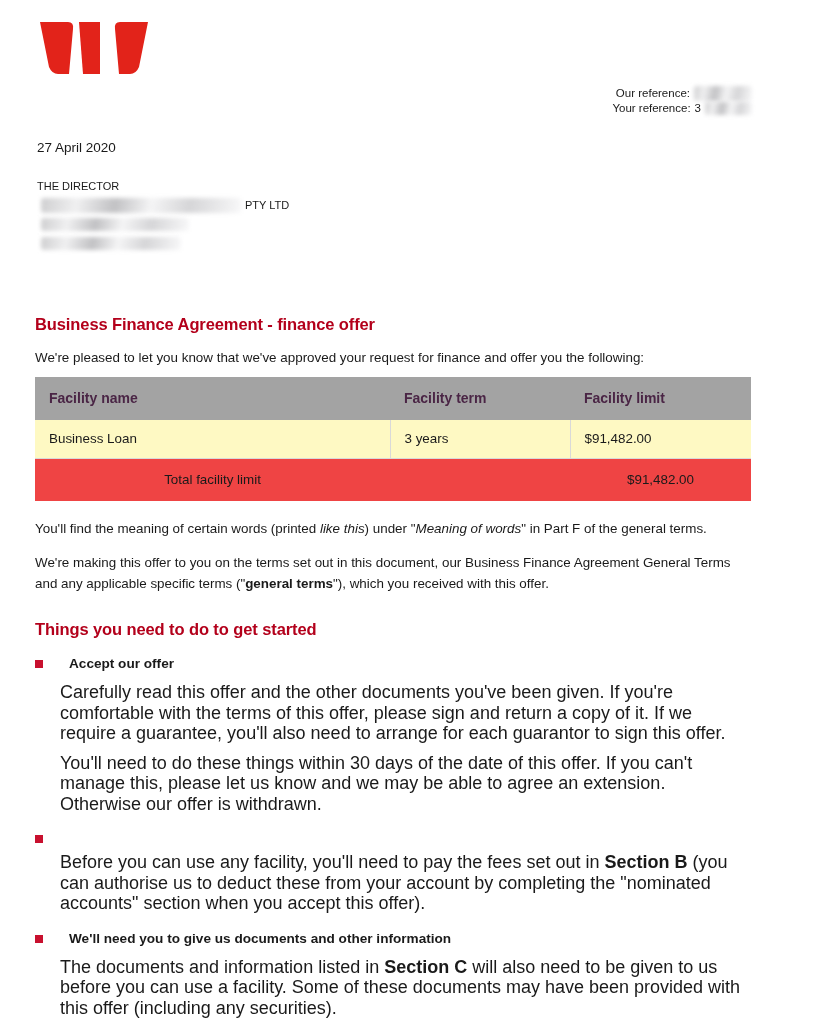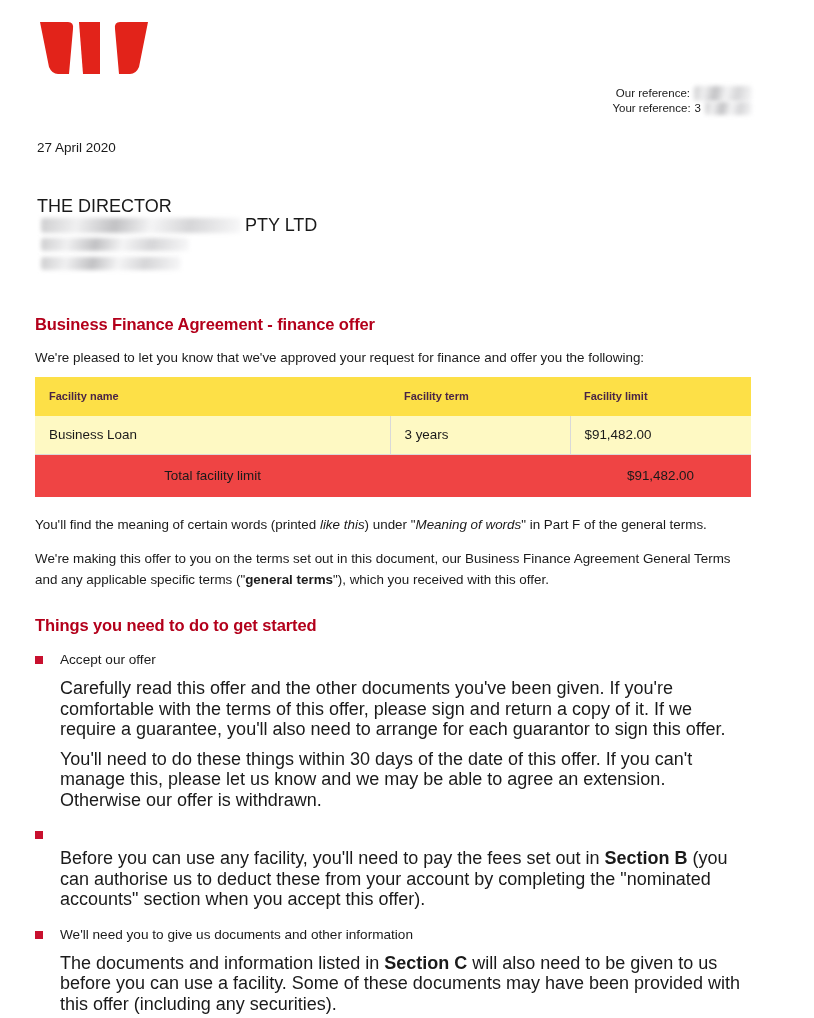--- a/index.html
+++ b/index.html
@@ -72,22 +72,22 @@
   .date {
     position: absolute;
     left: 37px;
     top: 139px;
     font-size: 13.5px;
     line-height: 18px;
   }
   .addr {
     position: absolute;
     left: 37px;
-    top: 197px;
-    font-size: 18px;
+    top: 177px;
+    font-size: 11px;
     line-height: 19px;
   }
   .addr-line { height: 19px; display: flex; align-items: center; }
   .redact-a1 { width: 200px; height: 15px; }
   .redact-a2 { width: 148px; height: 13px; }
   .redact-a3 { width: 140px; height: 13px; }
   .pty { margin-left: 4px; }
 
   
   .content {
@@ -117,23 +117,23 @@
   p.body.tight { margin-bottom: 8px; }
 
   
   table.facility {
     width: 716px;
     border-collapse: collapse;
     margin: 8px 0 18px 0;
     table-layout: fixed;
   }
   table.facility th {
-    background: #fde047;
+    background: #a3a3a3;
     color: #4a2545;
-    font-size: 11px;
+    font-size: 14px;
     font-weight: bold;
     text-align: left;
     padding: 13px 14px 14px 14px;
     border: none;
   }
   table.facility td {
     background: #fef9c3;
     font-size: 13.4px;
     padding: 11px 14px 12px 14px;
     border-right: 1px solid #d9d9d9;
@@ -162,23 +162,24 @@
   .sq-bullet {
     width: 8px;
     height: 8px;
     background: #c8102e;
     margin-top: 5px;
     margin-right: 17px;
     flex: 0 0 auto;
   }
   .bullet-title {
     font-size: 13.6px;
-    font-weight: normal;
+    font-weight: bold;
     color: #1a1a1a;
     line-height: 18px;
+    margin-left: 9px;
   }
   .bullet-body {
     margin-left: 25px;
     font-size: 18px;
     line-height: 20.5px;
   }
   .bullet-body p { margin: 0 0 9px 0; }
   .bullet-body p:last-child { margin-bottom: 0; }
 
   b { font-weight: bold; }

